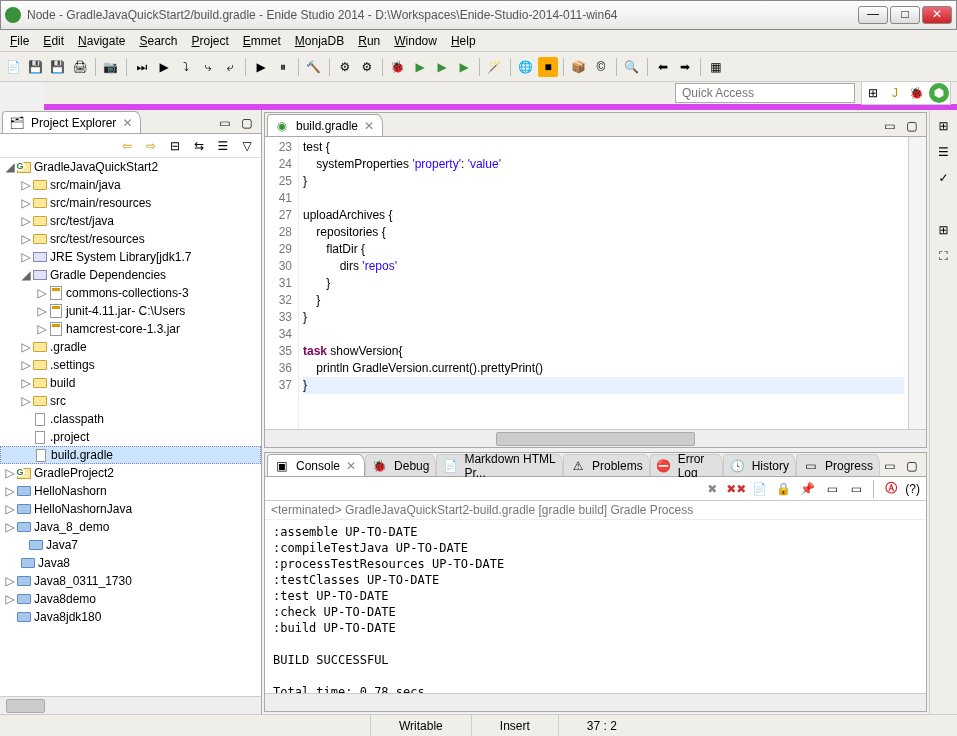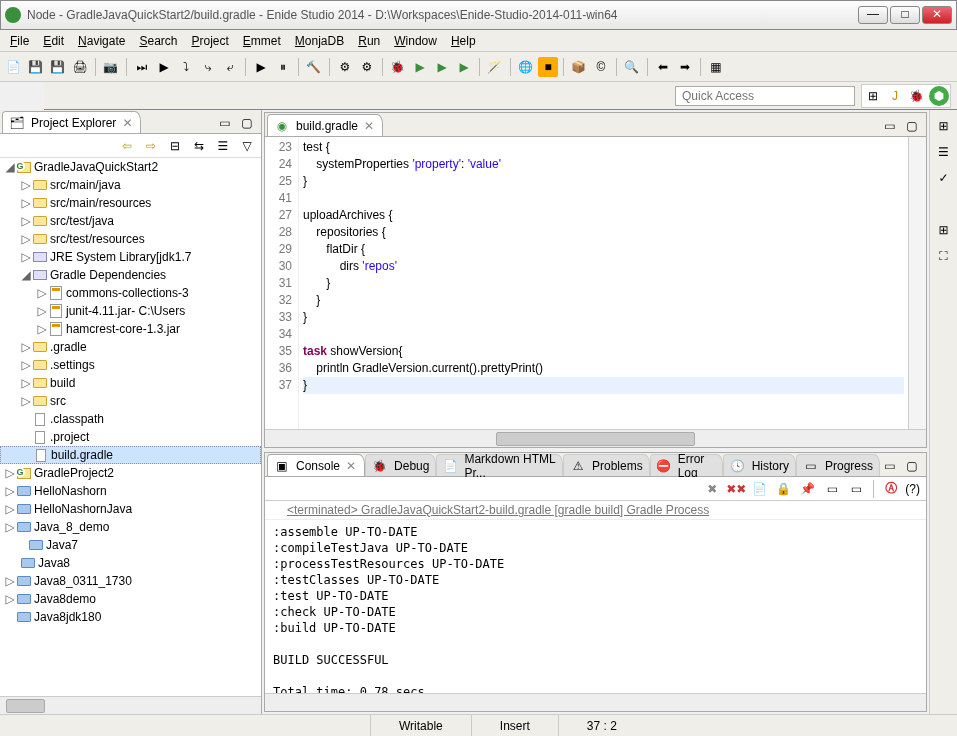--- a/index.html
+++ b/index.html
@@ -9,21 +9,21 @@
 .titlebar .ttl { flex: 1; color: #555; }
 .winbtns { display: flex; gap: 2px; }
 .winbtn { width: 30px; height: 18px; background: linear-gradient(#fdfdfd,#ddd); border: 1px solid #888; border-radius: 3px; text-align: center; line-height: 14px; cursor: pointer; }
 .winbtn.close { background: linear-gradient(#e67,#c22); color: #fff; }
 .menubar { height: 22px; background: #efeee9; border-bottom: 1px solid #ccc; display: flex; align-items: center; padding: 0 4px; gap: 2px; }
 .menubar span { padding: 2px 6px; cursor: pointer; }
 .menubar u { text-decoration: underline; }
 .toolbar { height: 30px; background: #efeee9; border-bottom: 1px solid #ccc; display: flex; align-items: center; padding: 0 4px; gap: 2px; }
 .tbtn { width: 20px; height: 20px; display: inline-flex; align-items: center; justify-content: center; cursor: pointer; border-radius: 2px; }
 .tsep { width: 1px; height: 18px; background: #bbb; margin: 0 3px; }
-.quickrow { height: 28px; background: #efeee9; border-bottom: 1px solid #d946ef; display: flex; justify-content: flex-end; align-items: center; padding: 0 6px; gap: 6px; margin-left: 44px; }
+.quickrow { height: 28px; background: #efeee9; border-bottom: 6px solid #d946ef; display: flex; justify-content: flex-end; align-items: center; padding: 0 6px; gap: 6px; margin-left: 44px; }
 .quickaccess { width: 180px; height: 20px; border: 1px solid #aaa; background: #fff; padding: 2px 6px; color: #888; }
 .persp { display: flex; gap: 2px; border: 1px solid #ccc; padding: 1px; background: #fff; }
 .main { flex: 1; display: flex; min-height: 0; }
 .leftcol { width: 262px; display: flex; flex-direction: column; border-right: 1px solid #aaa; background: #fff; }
 .panel-tabs { height: 24px; display: flex; align-items: flex-end; background: #efeee9; border-bottom: 1px solid #aaa; padding-left: 2px; }
 .tab { height: 22px; background: #fff; border: 1px solid #aaa; border-bottom: none; border-top-left-radius: 4px; border-top-right-radius: 6px 10px; padding: 2px 6px; display: flex; align-items: center; gap: 4px; cursor: pointer; }
 .tab .x { color: #888; cursor: pointer; padding: 0 2px; }
 .tab.inactive { background: #e0e0e0; border-color: #ccc; }
 .panel-tbar { height: 24px; background: #fff; border-bottom: 1px solid #ddd; display: flex; justify-content: flex-end; align-items: center; padding: 0 4px; gap: 4px; }
 .panel-tabs .spacer { flex: 1; }
@@ -48,21 +48,21 @@
 .gutter { width: 34px; background: #fff; color: #787878; text-align: right; padding: 2px 6px 2px 2px; border-right: 1px solid #eee; line-height: 17px; }
 .code { flex: 1; padding: 2px 4px; line-height: 17px; white-space: pre; overflow: auto; }
 .kw { color: #7f0055; font-weight: bold; }
 .str { color: #2a00ff; }
 .cursor-line { background: #e8f2fe; }
 .hscroll { height: 18px; background: #eee; border-top: 1px solid #ccc; display: flex; align-items: center; }
 .hscroll .thumb { height: 14px; background: #ccc; border: 1px solid #aaa; border-radius: 2px; margin: 0 auto; width: 30%; }
 .vscroll { width: 18px; background: #f4f4f4; border-left: 1px solid #ccc; }
 .bottom { height: 260px; border: 1px solid #aaa; margin: 2px; background: #fff; display: flex; flex-direction: column; }
 .console-tbar { height: 24px; background: #fff; border-bottom: 1px solid #ccc; display: flex; align-items: center; justify-content: flex-end; gap: 4px; padding: 0 6px; }
-.console-head { padding: 2px 22px; color: #777; border-bottom: 1px solid #eee; text-decoration: underline; }
+.console-head { padding: 2px 6px; color: #777; border-bottom: 1px solid #eee; }
 .console-out { flex: 1; font-family: Consolas, monospace; padding: 4px 8px; line-height: 16px; white-space: pre; overflow: auto; }
 .rightcol { width: 28px; background: #efeee9; border-left: 1px solid #ccc; display: flex; flex-direction: column; align-items: center; padding-top: 6px; gap: 6px; }
 .statusbar { height: 22px; background: #efeee9; border-top: 1px solid #ccc; display: flex; align-items: center; }
 .statusbar .cell { border-left: 1px solid #ccc; padding: 0 28px; height: 100%; display: flex; align-items: center; }
 </style>
 </head>
 <body>
 
 <div class="titlebar">
   <div class="ico"></div>

